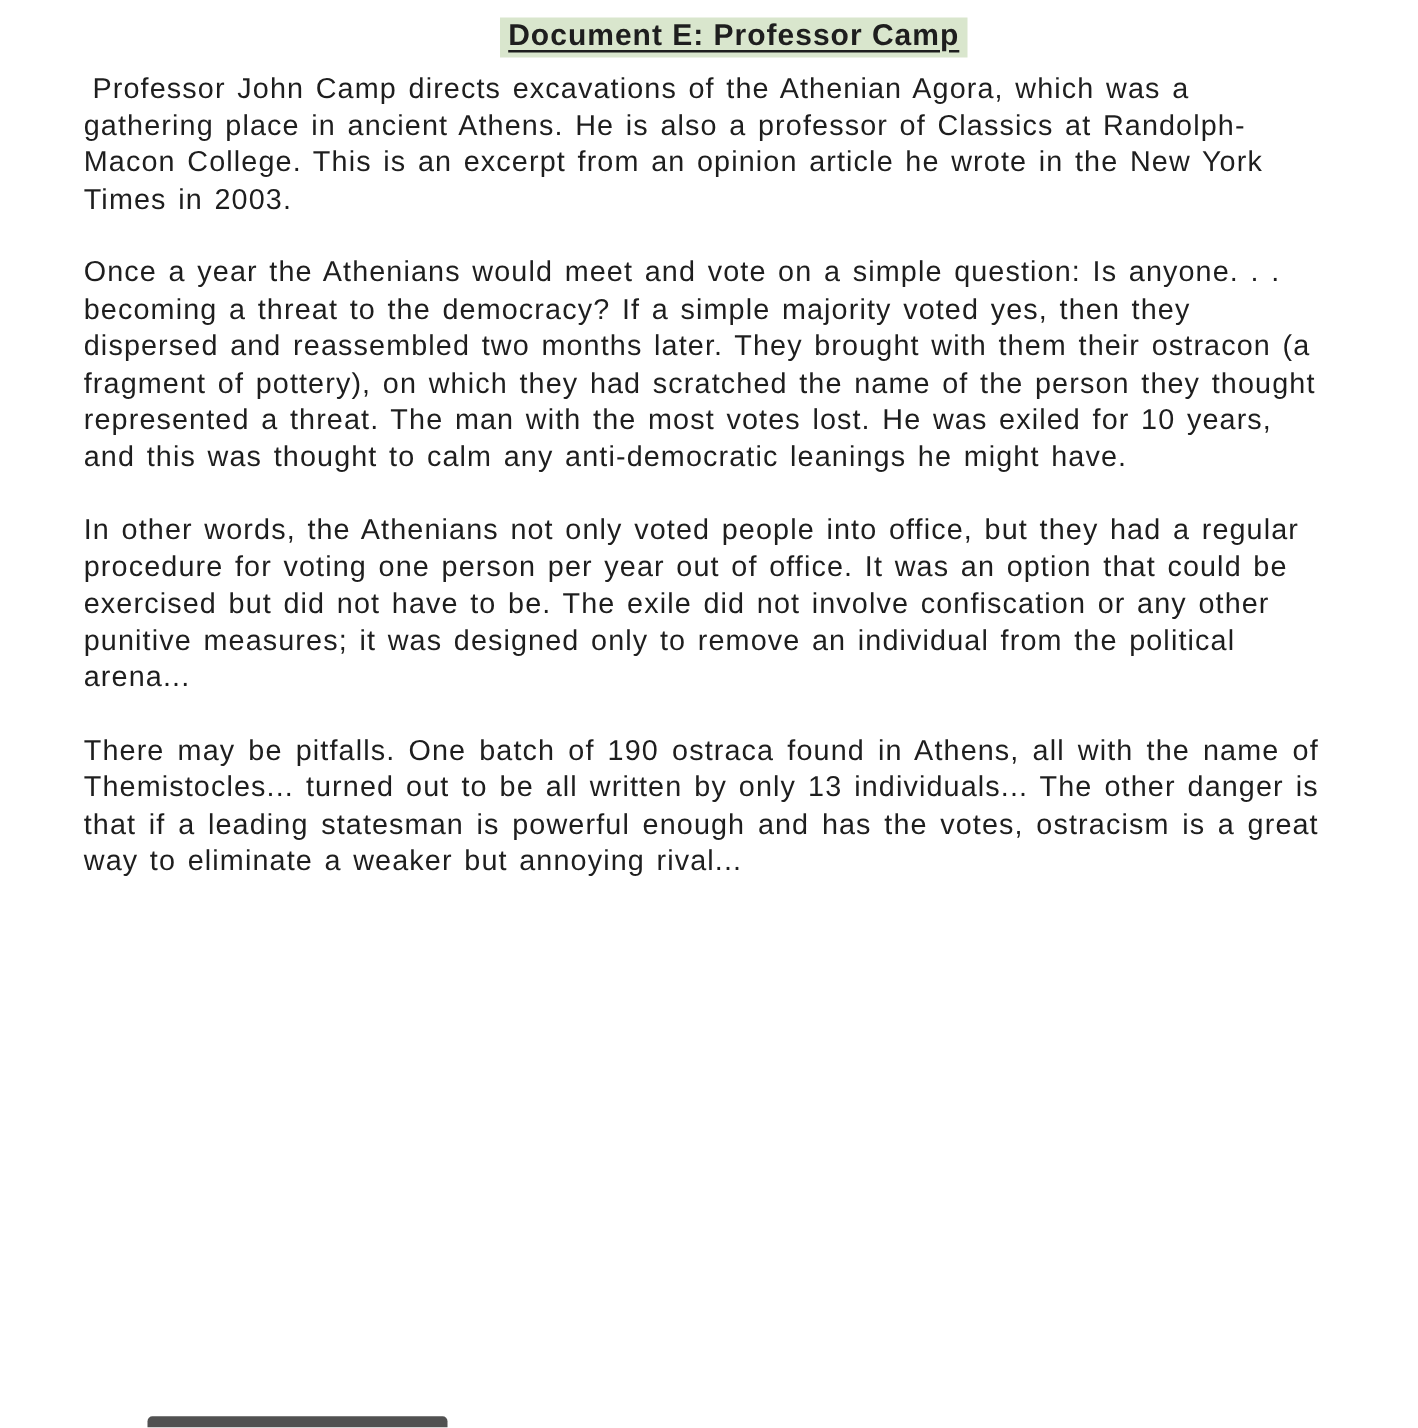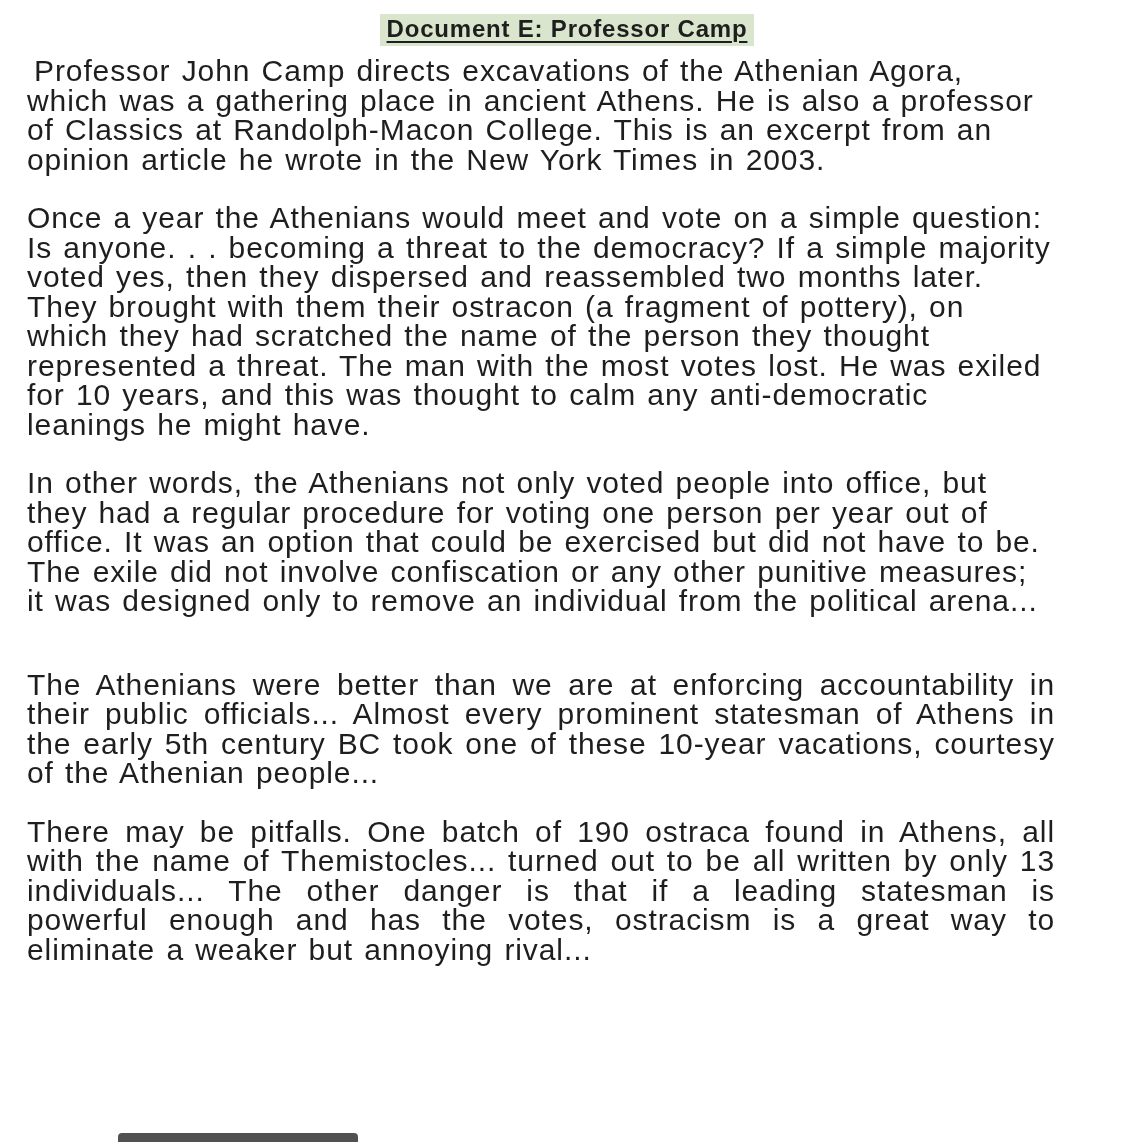--- a/index.html
+++ b/index.html
@@ -1,15 +1,15 @@
 <!DOCTYPE html>
 <html><head>
 <meta charset="utf-8">
 <style>
-  * { box-sizing: border-box; }
+  * { box-sizing: border-box; padding-left: 20px; }
   html, body { margin: 0; padding: 0; }
   body {
     width: 1134px;
     height: 1142px;
     background: #ffffff;
     font-family: "Liberation Sans", "DejaVu Sans", sans-serif;
     color: #1e1e1e;
     overflow: hidden;
     position: relative;
   }
@@ -28,21 +28,21 @@
     font-size: 24px;
     font-weight: 600;
     letter-spacing: 0.8px;
     text-decoration: underline;
     text-underline-offset: 4px;
     text-decoration-thickness: 1.5px;
     padding: 1px 7px 3px 7px;
   }
   .para {
     margin: 29px 79px 0 27px;
-    font-size: 30px;
+    font-size: 23px;
     line-height: 29.5px;
     letter-spacing: 0.9px;
     word-spacing: 2px;
     text-align: left;
   }
   .para.intro {
     margin-top: 10px;
     text-indent: 7px;
   }
   .para.justify {
@@ -69,20 +69,19 @@
   <div class="title-row">
     <span class="title-highlight">Document E: Professor Camp</span>
   </div>
 
   <p class="para intro">Professor John Camp directs excavations of the Athenian Agora, which was a gathering place in ancient Athens. He is also a professor of Classics at Randolph-Macon College. This is an excerpt from an opinion article he wrote in the New York Times in 2003.</p>
 
   <p class="para">Once a year the Athenians would meet and vote on a simple question: Is anyone. . . becoming a threat to the democracy? If a simple majority voted yes, then they dispersed and reassembled two months later. They brought with them their ostracon (a fragment of pottery), on which they had scratched the name of the person they thought represented a threat. The man with the most votes lost. He was exiled for 10 years, and this was thought to calm any anti-democratic leanings he might have.</p>
 
   <p class="para">In other words, the Athenians not only voted people into office, but they had a regular procedure for voting one person per year out of office. It was an option that could be exercised but did not have to be. The exile did not involve confiscation or any other punitive measures; it was designed only to remove an individual from the political arena...</p>
 
-  <p class="para justify gap-large">The Athenians were better than we are at enforcing accountability in their public officials... Almost every prominent statesman of Athens in the early 5th century BC took one of these 10-year vacations, courtesy of the Athenian people...</p>
 
   <p class="para justify">There may be pitfalls. One batch of 190 ostraca found in Athens, all with the name of Themistocles... turned out to be all written by only 13 individuals... The other danger is that if a leading statesman is powerful enough and has the votes, ostracism is a great way to eliminate a weaker but annoying rival...</p>
 
 
   <div class="partial-bar"></div>
 
 </div>
 
 </body></html>

